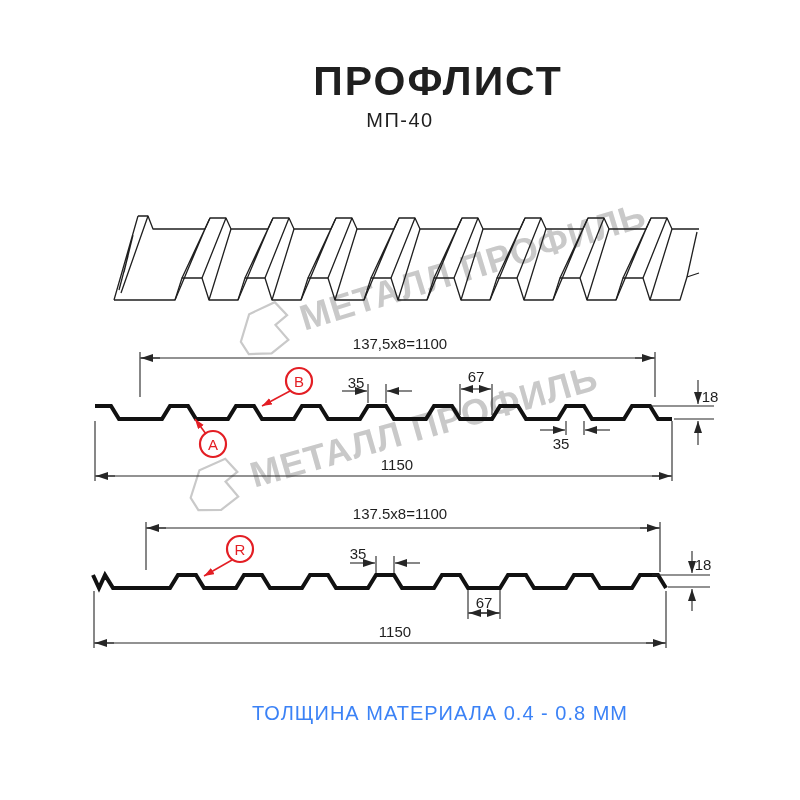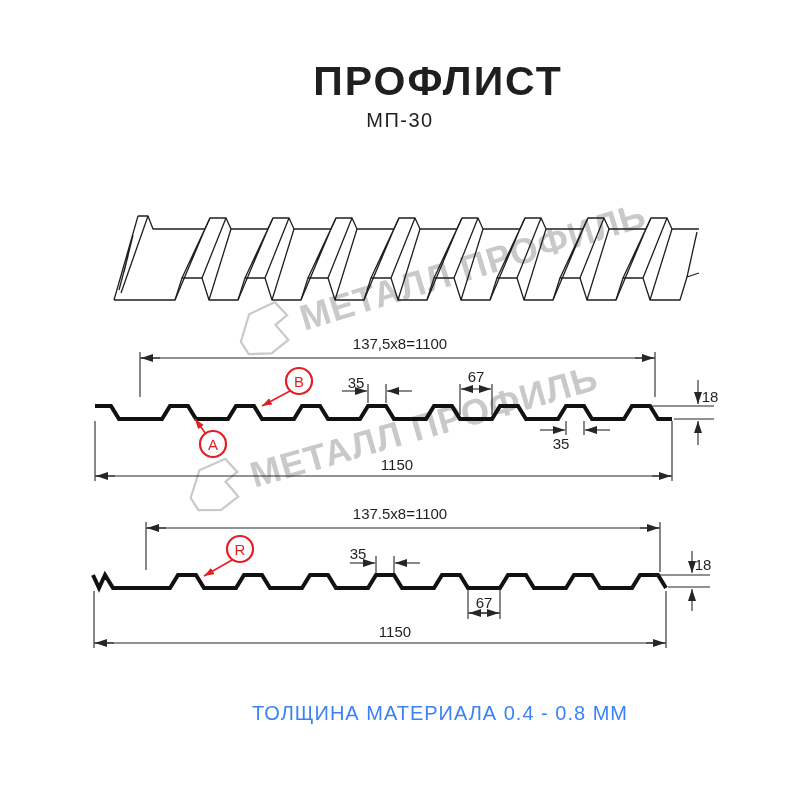--- a/index.html
+++ b/index.html
@@ -20,21 +20,21 @@
   .profile{stroke:#111111;stroke-width:4;fill:none;stroke-linejoin:miter;}
   .sheet{stroke:#1f1f1f;stroke-width:1.3;fill:none;stroke-linejoin:round;}
   .red{stroke:#e31e24;fill:none;}
 </style>
 </head>
 <body>
 
 <div class="page">
 
   <div class="title">ПРОФЛИСТ</div>
-  <div class="subtitle">МП-30</div>
+  <div class="subtitle">МП-40</div>
 
   <svg width="800" height="800" viewBox="0 0 800 800">
     <defs>
       <marker id="arr" orient="auto" markerUnits="userSpaceOnUse" markerWidth="13" markerHeight="9" refX="12" refY="4">
         <path d="M0,0 L12,4 L0,8 Z" fill="#262626"></path>
       </marker>
       <marker id="arrR" orient="auto" markerUnits="userSpaceOnUse" markerWidth="11" markerHeight="8" refX="10" refY="3.5">
         <path d="M0,0 L10,3.5 L0,7 Z" fill="#e31e24"></path>
       </marker>
     </defs>

